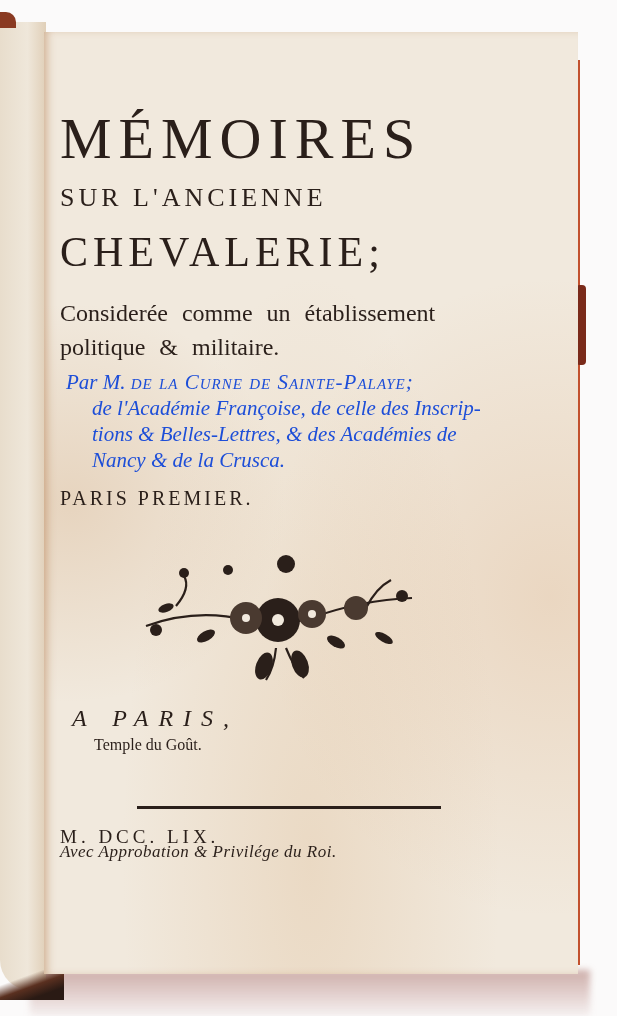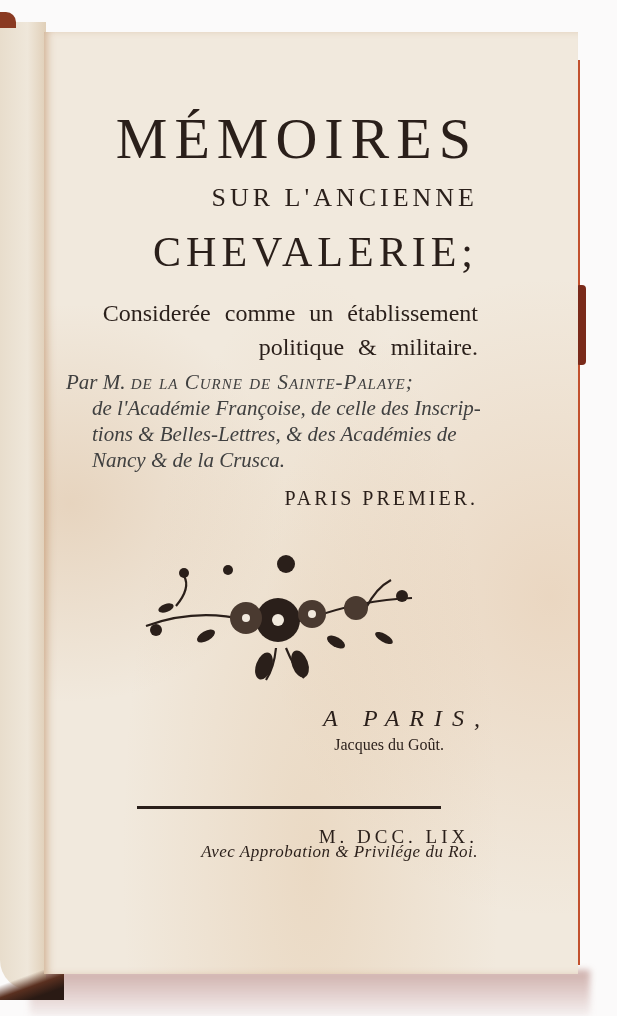--- a/index.html
+++ b/index.html
@@ -36,28 +36,28 @@
     box-shadow: inset 6px 0 8px -3px rgba(170,110,60,0.45);
   }
   .red-edge {
     position: absolute; left: 574px; top: 60px; width: 6px; height: 905px;
     background: #c2512e;
   }
   .red-tab {
     position: absolute; left: 576px; top: 285px; width: 10px; height: 80px;
     background: #7a2a1a; border-radius: 4px;
   }
-  .block { position: absolute; left: 32px; width: 446px; text-align: right; color: #2a1f1a; }
+  .block { position: absolute; left: 60px; width: 446px; text-align: left; color: #2a1f1a; }
   .title { top: 108px; font-size: 58px; letter-spacing: 7px; line-height: 62px; }
   .sub { top: 183px; font-size: 26px; letter-spacing: 4px; }
   .chev { top: 228px; font-size: 42px; letter-spacing: 5px; }
   .cons { top: 296px; font-size: 24px; word-spacing: 8px; line-height: 34px; }
   .par {
     position: absolute; left: 66px; top: 369px; width: 450px;
-    font-style: italic; font-size: 21px; line-height: 26px; color: #404040;
+    font-style: italic; font-size: 21px; line-height: 26px; color: #1d4ed8;
   }
   .par .l2 { padding-left: 26px; }
   .sc { font-variant: small-caps; letter-spacing: 1px; }
   .tome { top: 487px; font-size: 20px; letter-spacing: 3px; }
   .ornament {
     position: absolute; left: 136px; top: 548px; width: 284px; height: 138px;
   }
   .paris { top: 705px; font-style: italic; font-size: 24px; letter-spacing: 10px; padding-left: 12px; }
   .chez { top: 735px; font-size: 16px; line-height: 20px; padding: 0 34px; box-sizing: border-box; }
   .rule {
@@ -124,17 +124,17 @@
   </g>
   <g fill="#f1e9dd">
     <circle cx="142" cy="72" r="6"></circle>
     <circle cx="110" cy="70" r="4"></circle>
     <circle cx="176" cy="66" r="4"></circle>
   </g>
 </svg>
 
 <div class="block paris">A PARIS,</div>
 <div class="block chez">
-  <div>Jacques du Goût.</div>
+  <div>Temple du Goût.</div>
 </div>
 <div class="rule"></div>
 <div class="block year">M. DCC. LIX.</div>
 <div class="block avec">Avec Approbation &amp; Privilége du Roi.</div>
 
 </body></html>

